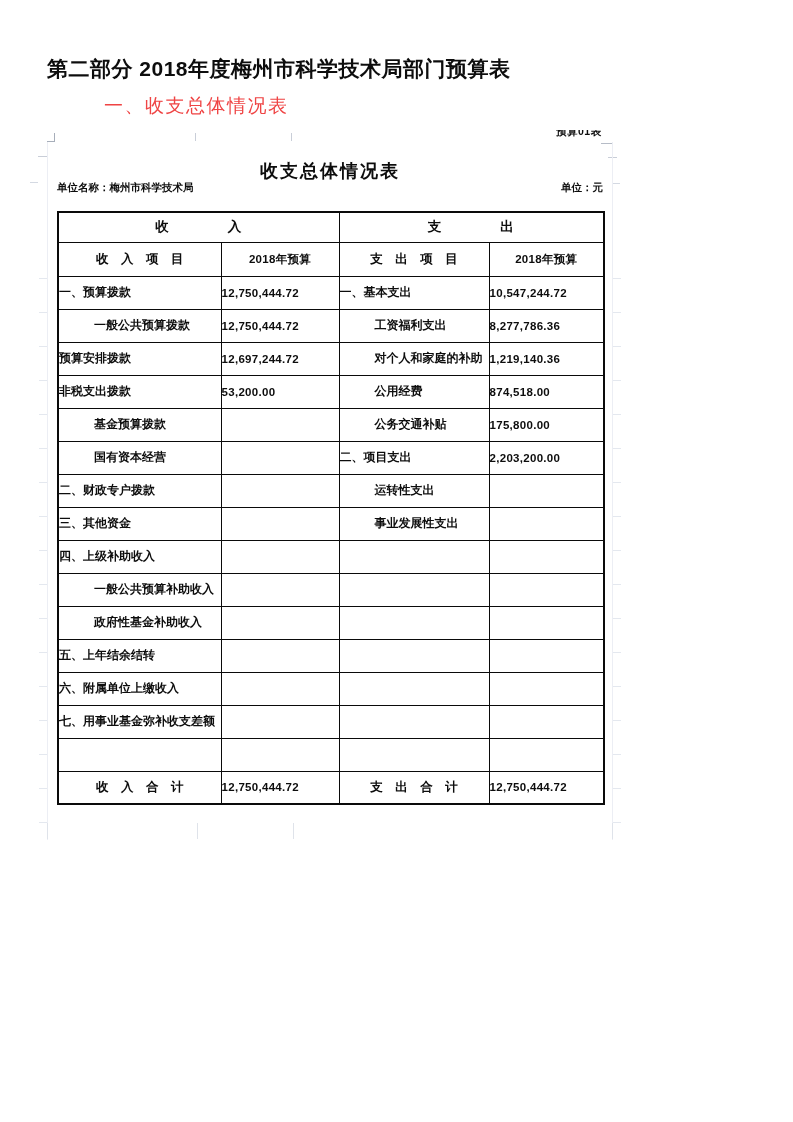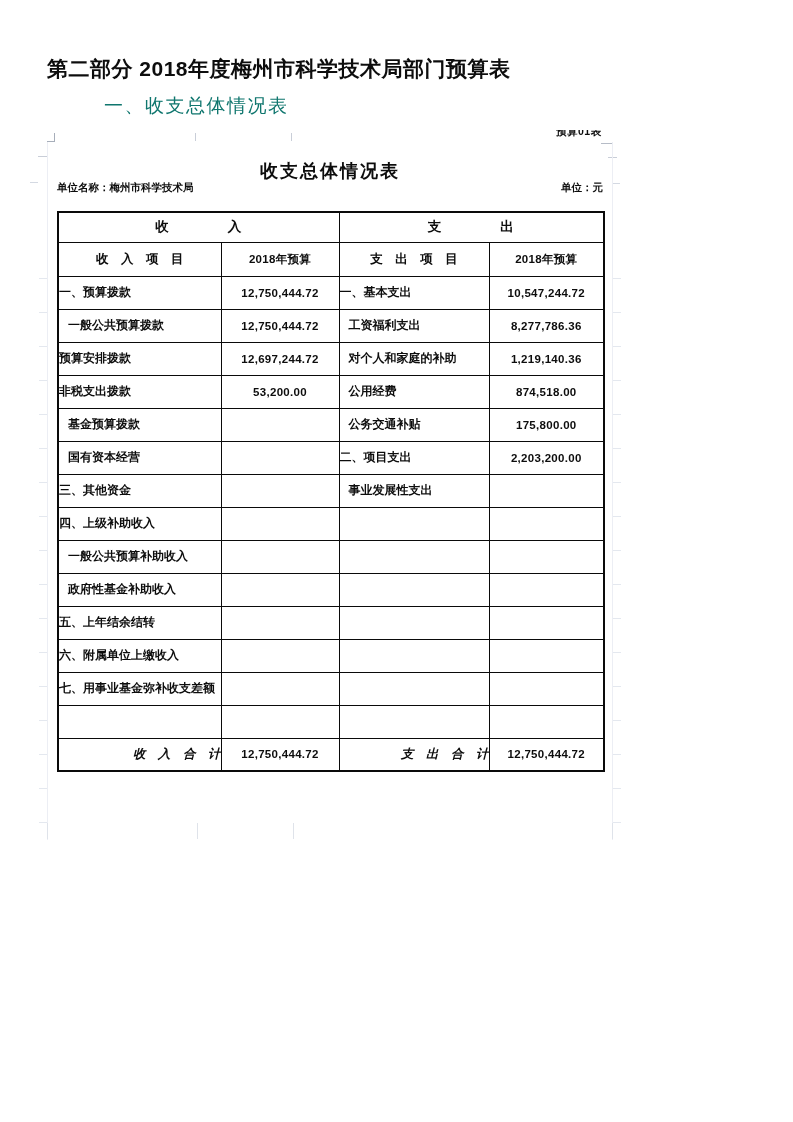--- a/index.html
+++ b/index.html
@@ -13,21 +13,21 @@
   }
   .doc-heading{
     position:absolute;left:47px;top:55px;
     font-size:21px;font-weight:700;letter-spacing:0.5px;
     white-space:nowrap;
   }
   .doc-subheading{
     position:absolute;left:104px;top:93px;
     font-family:Liberation Sans, sans-serif;
     font-size:19px;font-weight:400;letter-spacing:1.5px;
-    white-space:nowrap;color:#0f766e;
+    white-space:nowrap;color:#ef4444;
   }
   .sheet-label{
     position:absolute;left:556px;top:130px;
     height:13px;width:52px;overflow:hidden;
   }
   .sheet-label span{
     display:block;margin-top:-5px;
     font-size:10.5px;font-weight:700;letter-spacing:0.5px;
     white-space:nowrap;
   }
@@ -58,28 +58,28 @@
   td.sec{
     text-align:center;font-size:13.5px;font-weight:700;letter-spacing:1px;
   }
   td.colhead{
     text-align:center;font-size:12.5px;font-weight:700;
   }
   td.colhead.budget{font-size:11.5px;letter-spacing:0.3px;}
   td.item{
     text-align:left;font-size:12px;font-weight:600;padding-left:3px;
   }
-  td.item.indent-1{padding-left:9px;}
+  td.item.indent-1{padding-left:35px;}
   td.item.indent-2{}
   td.num{
-    text-align:center;font-size:11.5px;font-weight:600;
+    text-align:left;font-size:11.5px;font-weight:600;
     padding-right:4px;letter-spacing:0.3px;
   }
   td.total-label{
-    text-align:right;font-size:12.5px;font-weight:700;font-style:italic;
+    text-align:center;font-size:12.5px;font-weight:700;
   }
   
   .artifact{position:absolute;pointer-events:none;}
   .corner-mark{left:47px;top:133px;width:7px;height:8px;
     border-right:1px solid #a7aeba;border-bottom:1px solid #a7aeba;}
   .tick-a{left:195px;top:133px;height:8px;width:0;border-left:1px solid #c9ced8;}
   .tick-b{left:291px;top:133px;height:8px;width:0;border-left:1px solid #c9ced8;}
   .label-underscore{left:601px;top:143px;width:11px;height:0;border-top:1px solid #b6bcc7;}
   .dash-l1{left:38px;top:156px;width:9px;height:0;border-top:1px solid #c9ced8;}
   .dash-l2{left:30px;top:182px;width:8px;height:0;border-top:1px solid #d4d9e2;}
@@ -163,20 +163,26 @@
           <td class="item indent-1">公务交通补贴</td>
           <td class="num">175,800.00</td>
         </tr>
         <tr class="r-data">
           <td class="item indent-1">国有资本经营</td>
           <td class="num"></td>
           <td class="item indent-0">二、项目支出</td>
           <td class="num">2,203,200.00</td>
         </tr>
         <tr class="r-data">
+          <td class="item indent-0">二、财政专户拨款</td>
+          <td class="num"></td>
+          <td class="item indent-1">运转性支出</td>
+          <td class="num"></td>
+        </tr>
+        <tr class="r-data">
           <td class="item indent-0">三、其他资金</td>
           <td class="num"></td>
           <td class="item indent-1">事业发展性支出</td>
           <td class="num"></td>
         </tr>
         <tr class="r-data">
           <td class="item indent-0">四、上级补助收入</td>
           <td class="num"></td>
           <td class="item indent-0"></td>
           <td class="num"></td>

